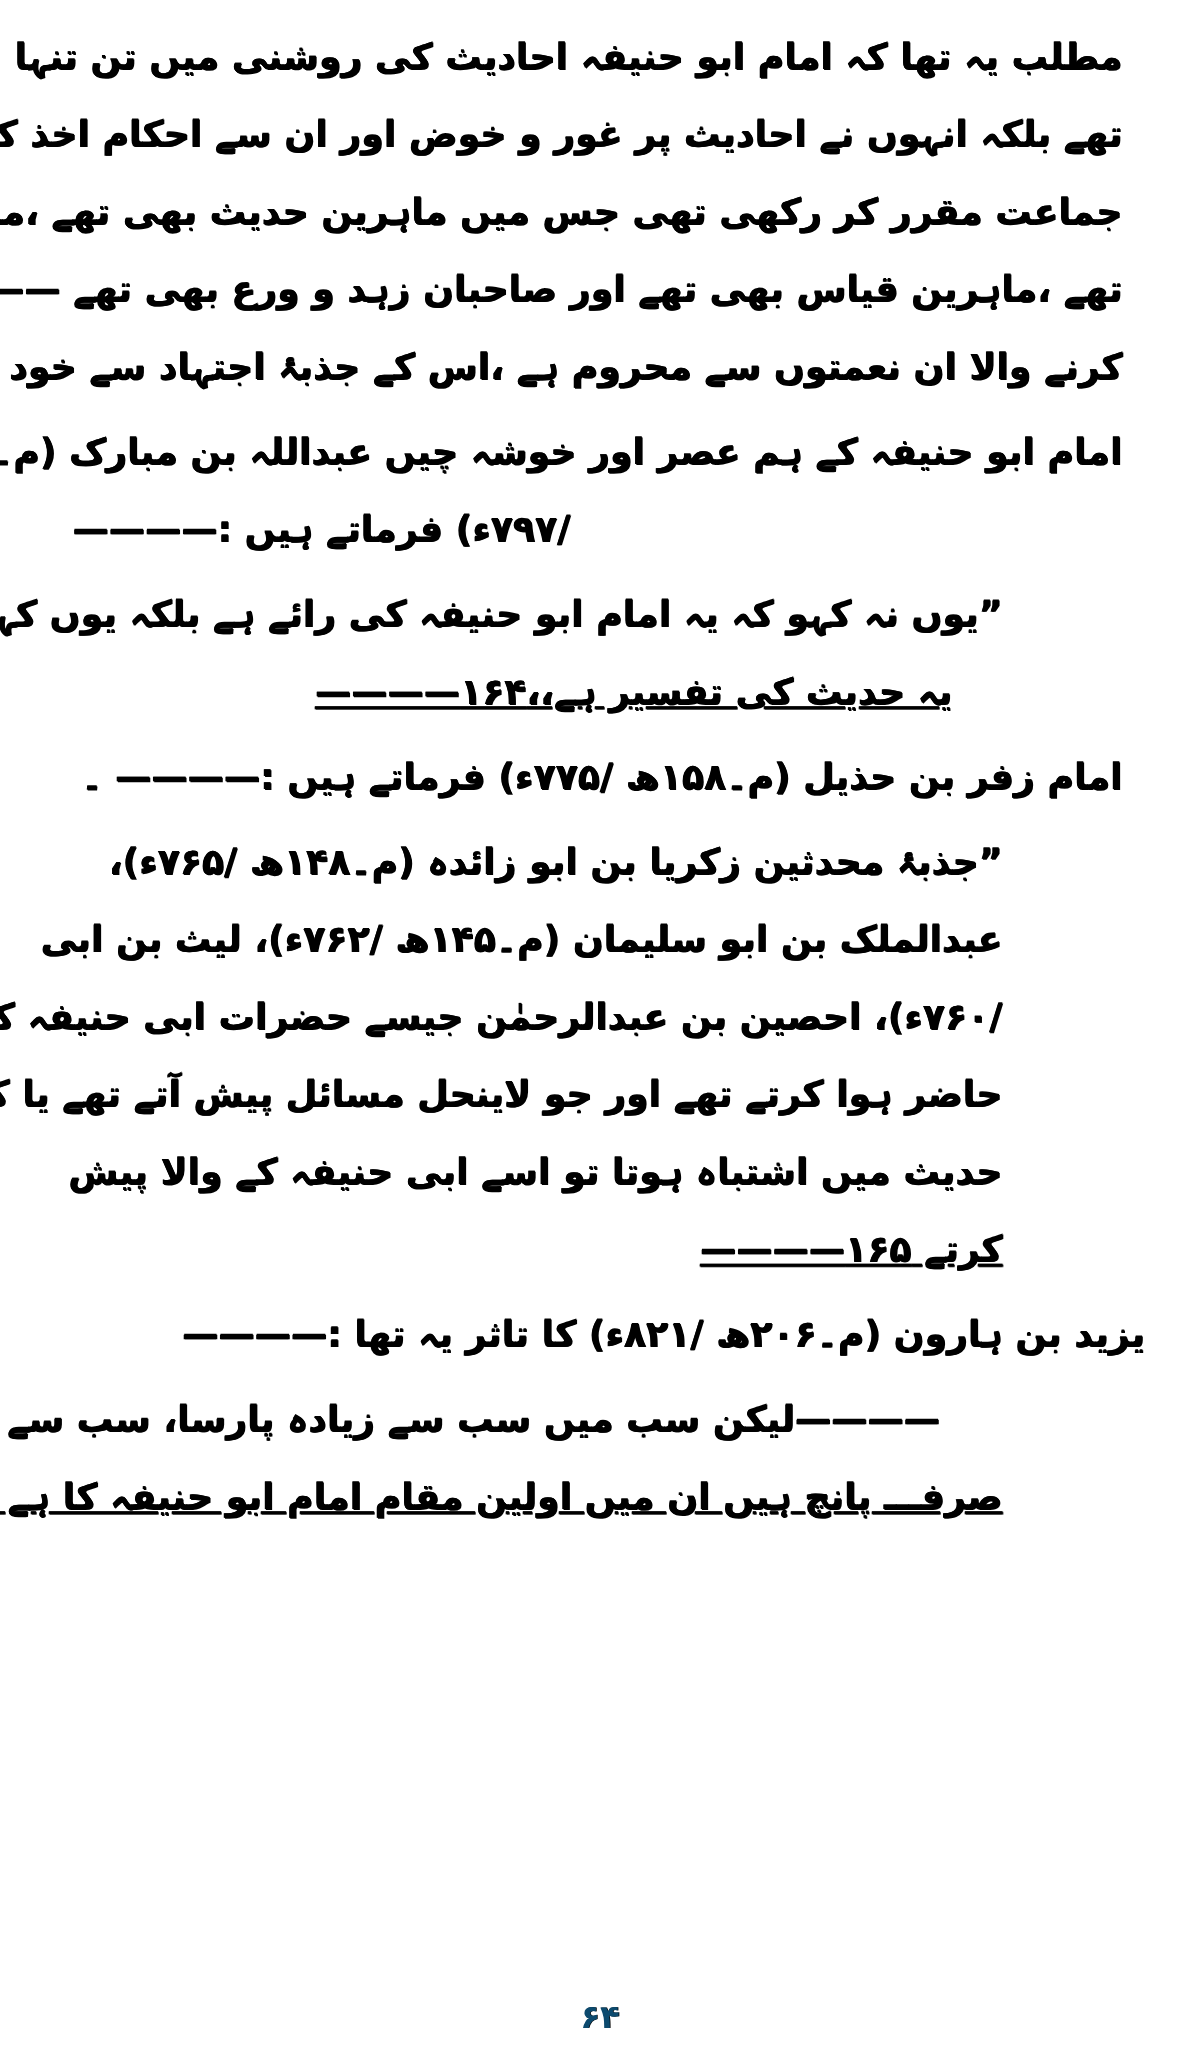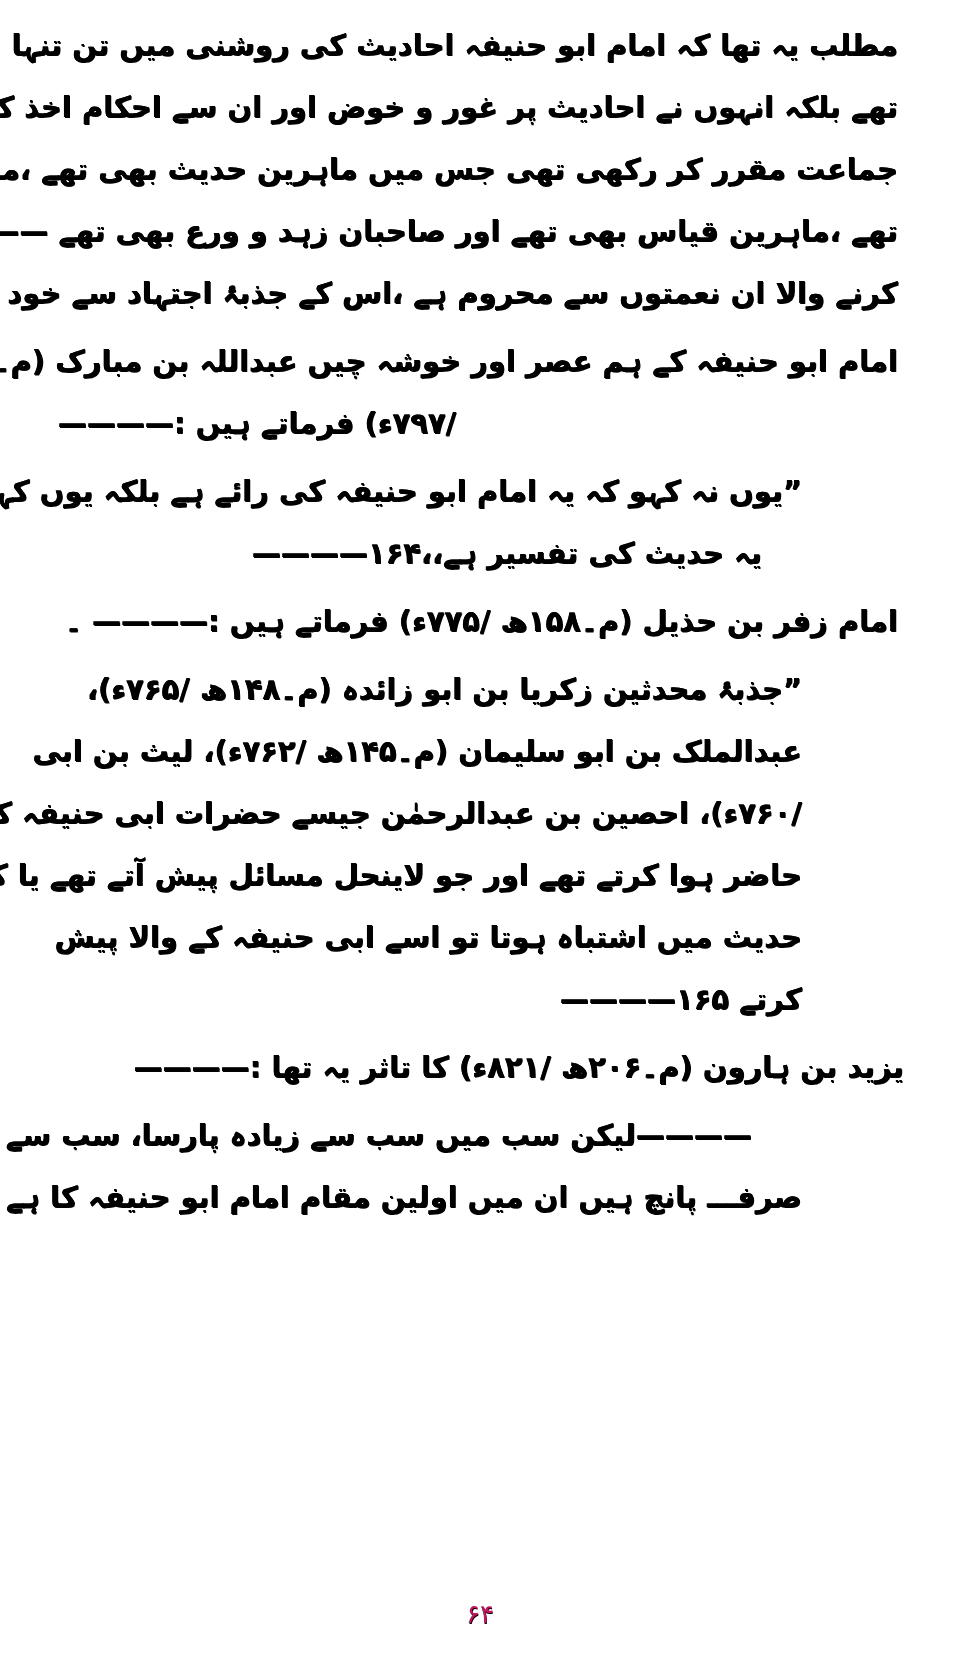--- a/index.html
+++ b/index.html
@@ -41,38 +41,38 @@
     text-align-last:justify;
   }
   .body .line:last-child{text-align-last:right;}
   
   .quote .line{
     margin-right:158px;
     margin-left:188px;
     text-align:justify;
     text-align-last:justify;
   }
-  .quote .line:last-child{text-align-last:right;}
+  .quote .line:last-child{text-align-last:right;text-decoration:underline;}
   .block{margin-bottom:6px;}
   
   [data-block="1"] .line:nth-child(2){padding-right:195px;text-align-last:left;}
   [data-block="2"] .line:nth-child(2){padding-right:40px;text-align-last:left;padding-left:90px;}
   [data-block="4"] .line:nth-child(7){text-align-last:left;padding-left:160px;}
-  [data-block="5"] .line{margin-right:56px;}
+  [data-block="5"] .line{margin-right:44px;}
   [data-block="6"] .line:nth-child(1){padding-right:50px;}
   [data-block="6"] .line:nth-child(3){padding-right:8px;}
   [data-block="7"] .line:last-child{text-align-last:left;padding-left:260px;}
   .page-number{
     position:absolute;
     bottom:28px;
     left:0;right:0;
     text-align:center;
-    font-weight:normal;
+    font-weight:bold;
     font-size:26px;
-    color:#be185d;
+    color:#0c4a6e;
     text-shadow:0.6px 0.6px 0 #000;
   }
 </style>
 </head>
 <body>
 
 <div class="page">
   <div>
       <div class="block body" data-block="0">
         <p class="line" dir="rtl">مطلب یہ تھا کہ امام ابو حنیفہ احادیث کی روشنی میں تن تنہا فیصلے نہیں کر لیا کرتے</p>

